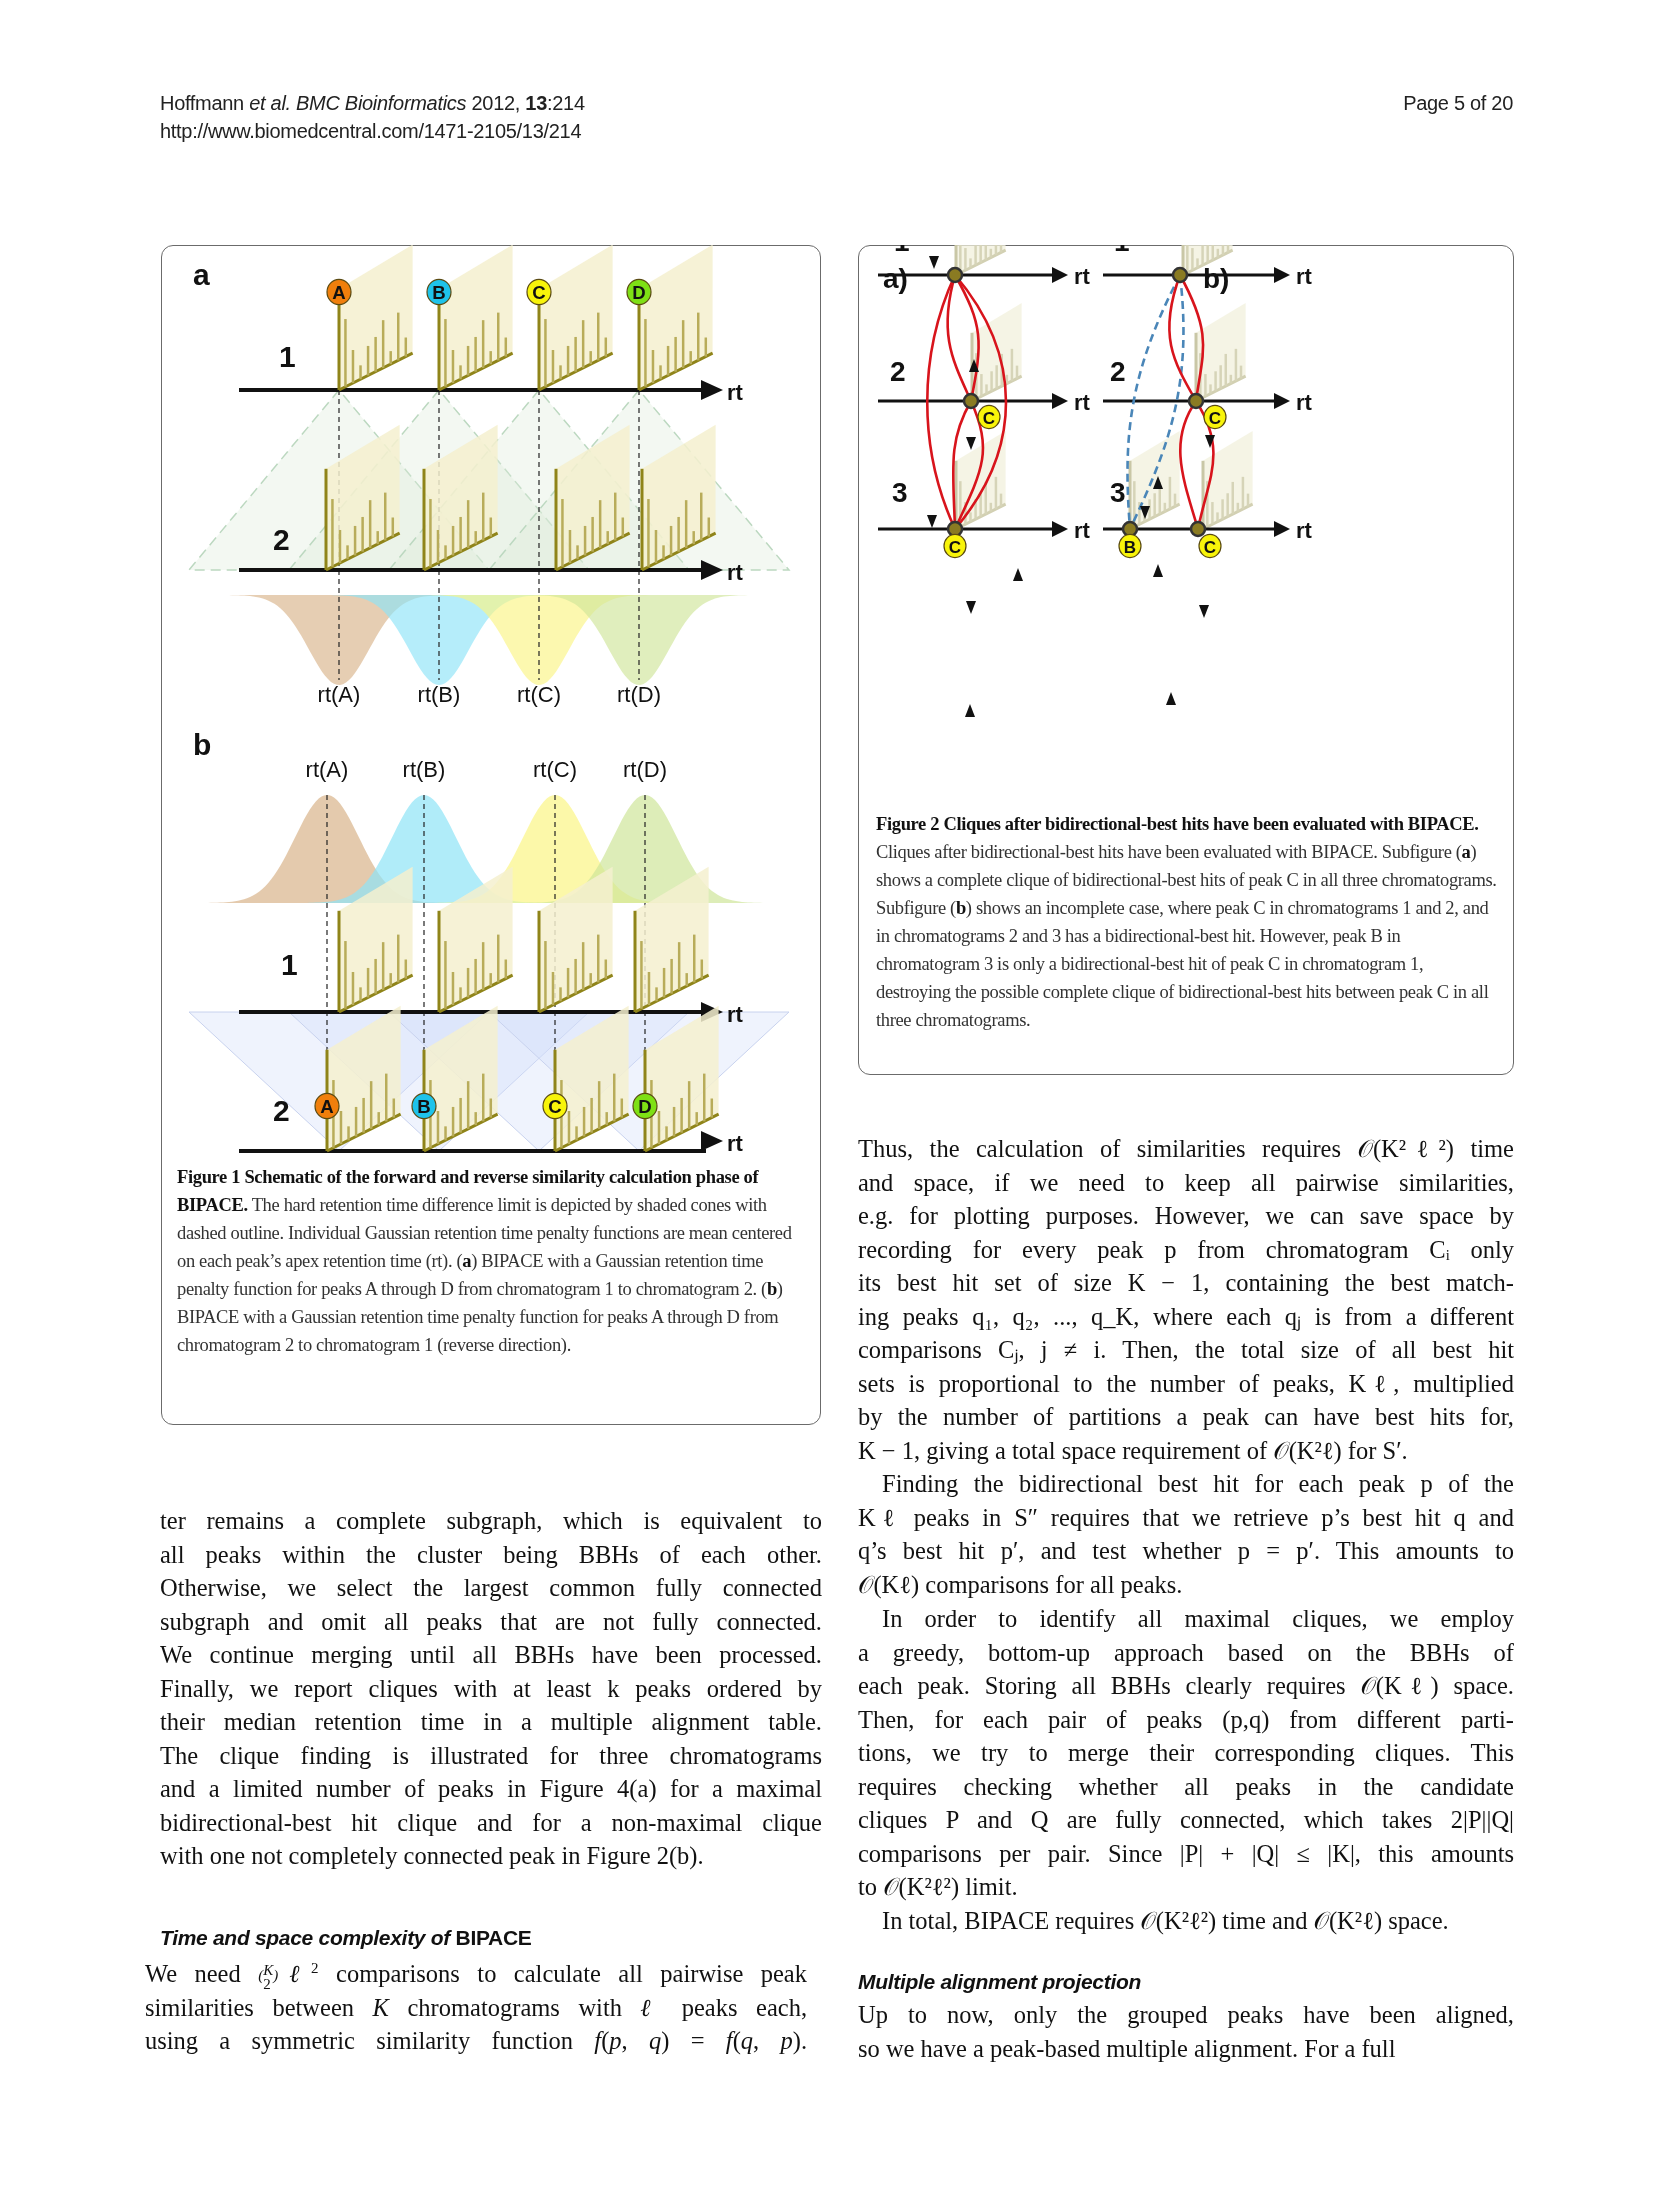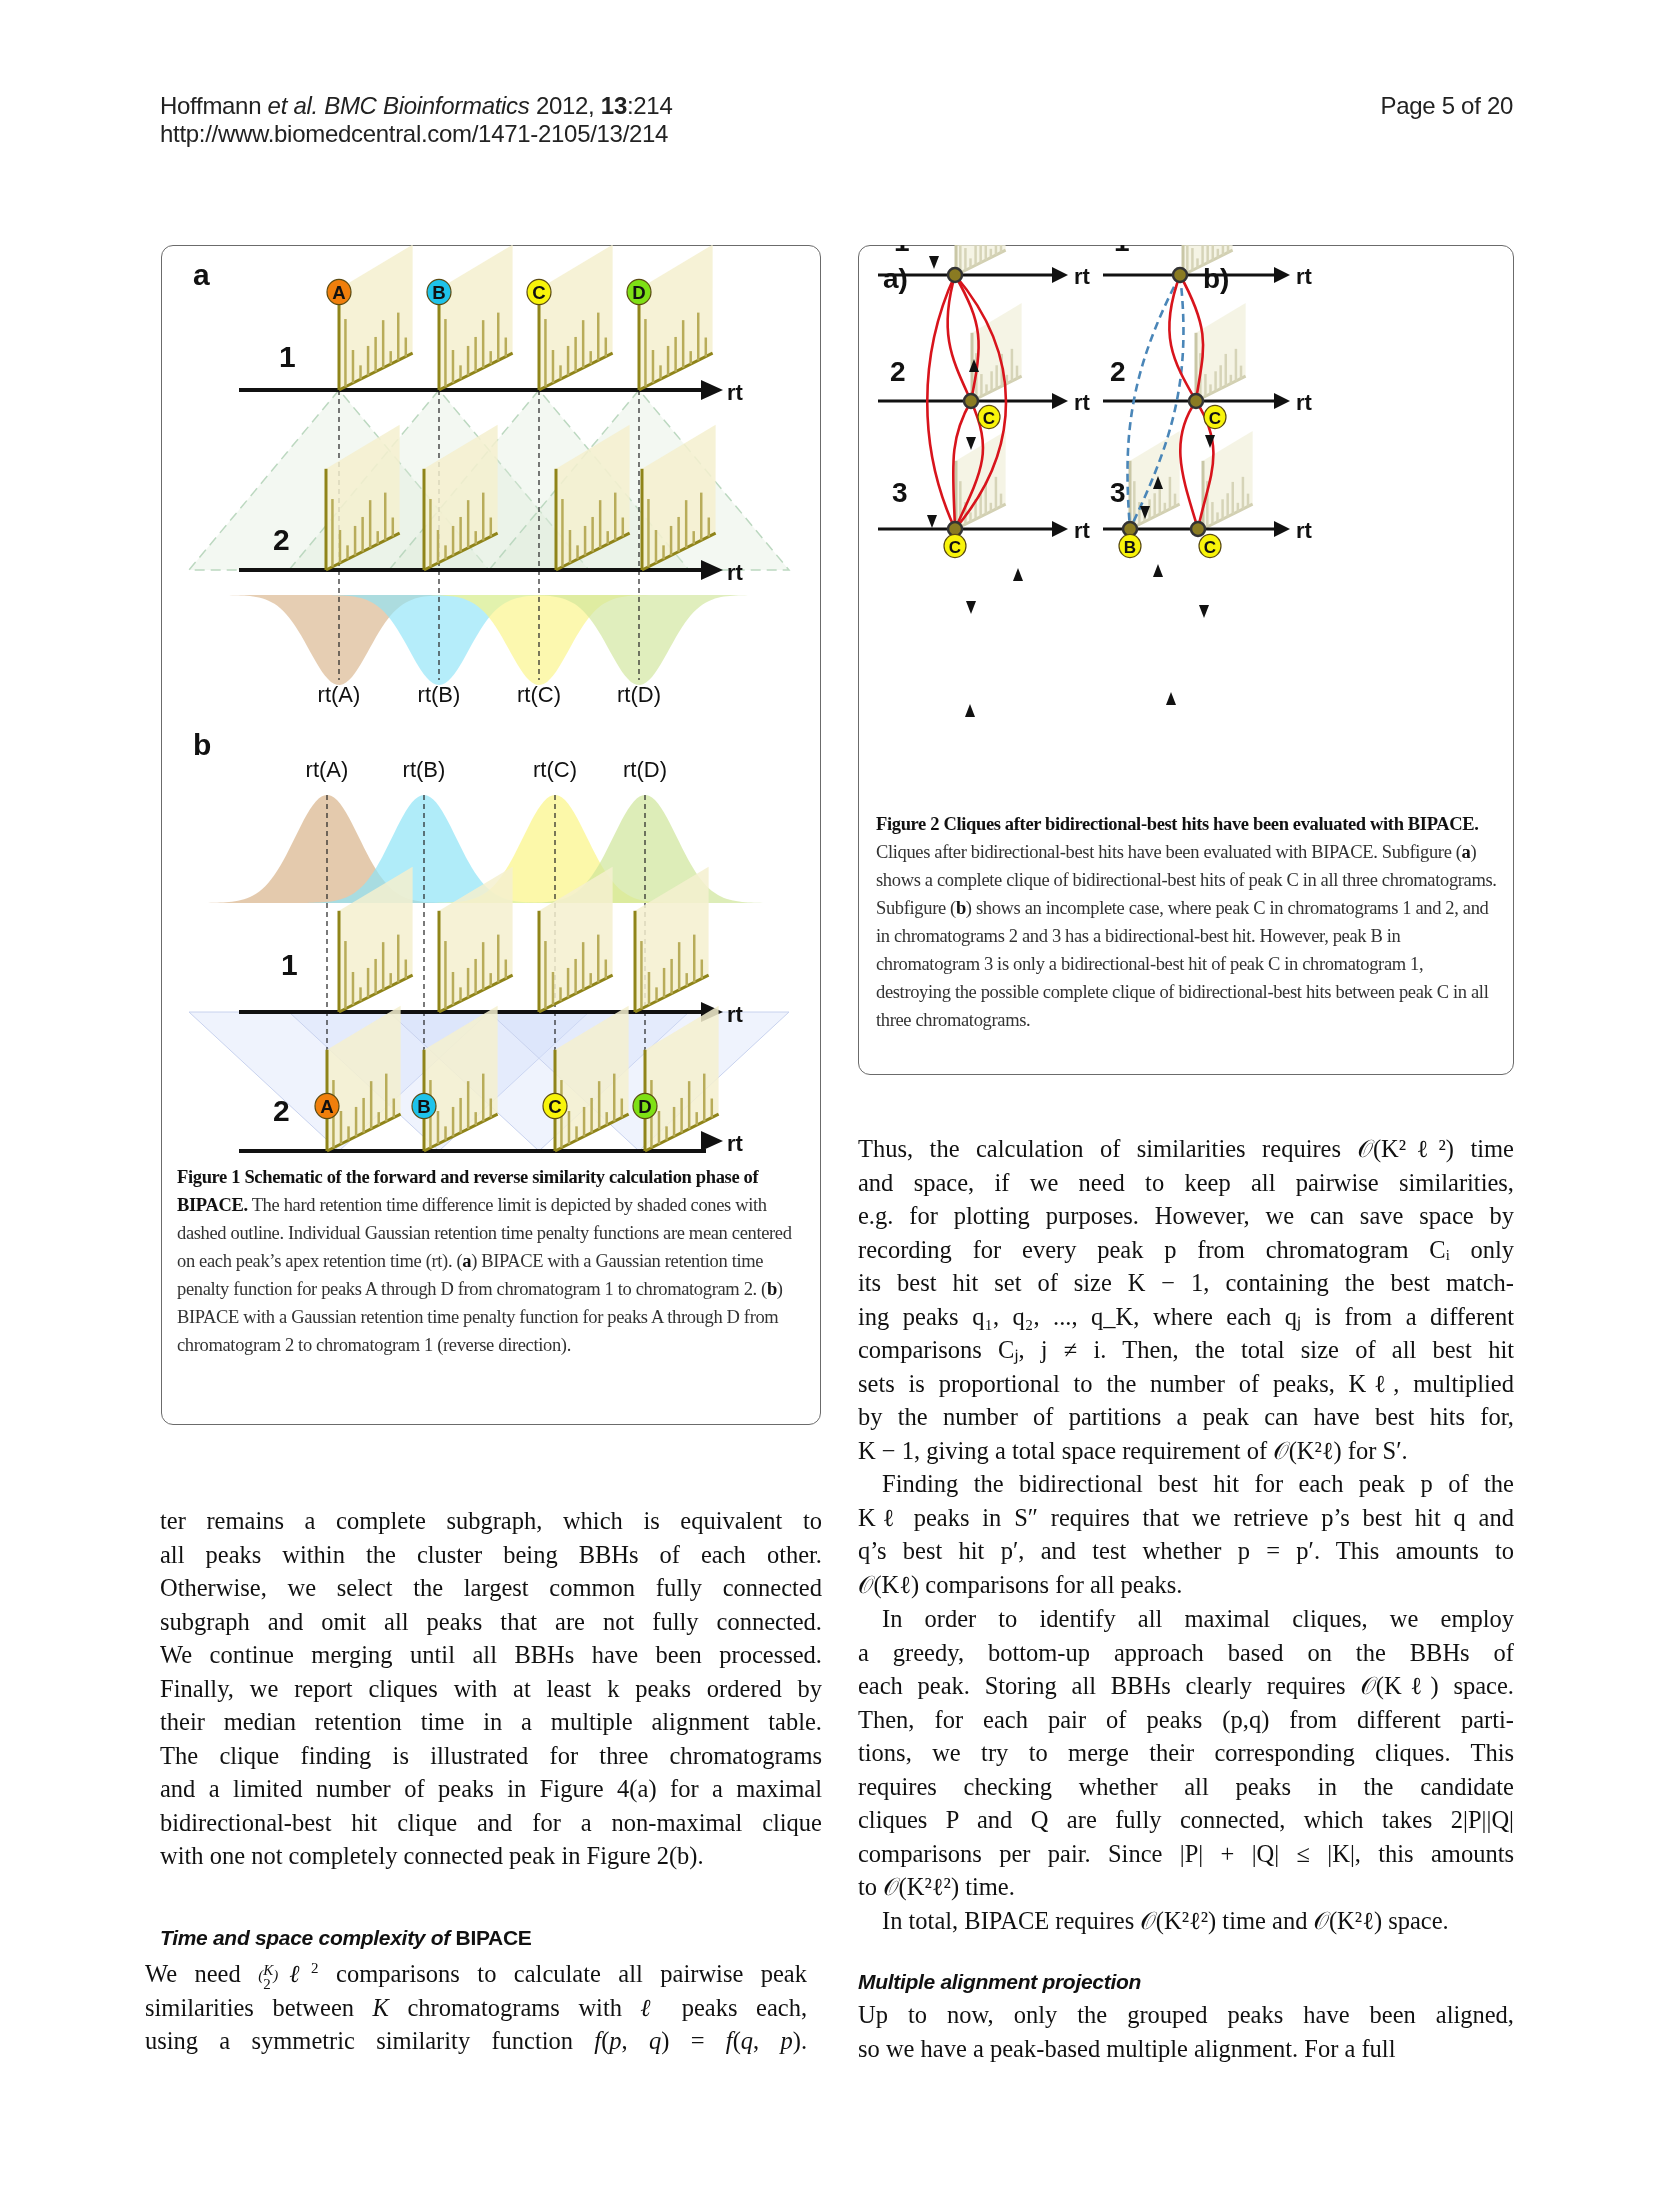--- a/index.html
+++ b/index.html
@@ -1,17 +1,17 @@
 <!DOCTYPE html>
 <html><head>
 <meta charset="utf-8">
 <style>
   html, body { margin:0; padding:0; background:#ffffff; }
   body { width:1653px; height:2206px; position:relative; overflow:hidden; color:#1a1a1a; }
-  .hdr { position:absolute; font-family:"Liberation Sans", sans-serif; font-size:24px; color:#222; letter-spacing:-0.3px; }
+  .hdr { position:absolute; font-family:"Liberation Sans", sans-serif; font-size:20px; color:#222; letter-spacing:-0.3px; }
   .hdr i { font-style:italic; }
   .hdr b { font-weight:bold; }
   .figbox { position:absolute; border:1.5px solid #6b6b6b; border-radius:12px; background:#fff; box-sizing:border-box; }
   .caption { position:absolute; font-family:Liberation Serif, serif; font-size:18.5px; line-height:28px; color:#333; letter-spacing:-0.35px; }
   .caption .bold { font-weight:bold; color:#111; }
   .caption b { color:#111; }
   .body-text { position:absolute; font-family:"Liberation Serif", serif; font-size:24.5px; line-height:33.5px; color:#111; text-align:justify; text-align-last:auto; }
   .body-text i { font-style:italic; }
   .secthead { position:absolute; font-family:"Liberation Sans", sans-serif; font-weight:bold; font-size:21px; color:#111; letter-spacing:-0.3px; }
   .secthead i { font-style:italic; }
@@ -650,21 +650,21 @@
   </div>
 <div class="body-text" id="right-p3" style="left:858px; top:1602px; width:656px;">
     <span class="jl" style="text-indent: 24px; font-family: Liberation Serif, serif;">In order to identify all maximal cliques, we employ</span>
     <span class="jl">a greedy, bottom-up approach based on the BBHs of</span>
     <span class="jl">each peak. Storing all BBHs clearly requires 𝒪(Kℓ) space.</span>
     <span class="jl">Then, for each pair of peaks (p,q) from different parti-</span>
     <span class="jl">tions, we try to merge their corresponding cliques. This</span>
     <span class="jl">requires checking whether all peaks in the candidate</span>
     <span class="jl">cliques P and Q are fully connected, which takes 2|P||Q|</span>
     <span class="jl">comparisons per pair. Since |P| + |Q| ≤ |K|, this amounts</span>
-    <span class="ll">to 𝒪(K²ℓ²) time.</span>
+    <span class="ll">to 𝒪(K²ℓ²) limit.</span>
   </div>
 <div class="body-text" id="right-p4" style="left:858px; top:1904px; width:656px;">
     <span class="ll" style="text-indent: 24px;">In total, BIPACE requires 𝒪(K²ℓ²) time and 𝒪(K²ℓ) space.</span>
   </div>
 <div class="secthead" style="left:858px; top:1970px;">
   <i>Multiple alignment projection</i>
 </div>
 <div class="body-text" id="right-p5" style="left:858px; top:1998px; width:656px;">
     <span class="jl">Up to now, only the grouped peaks have been aligned,</span>
     <span class="ll">so we have a peak-based multiple alignment. For a full</span>

